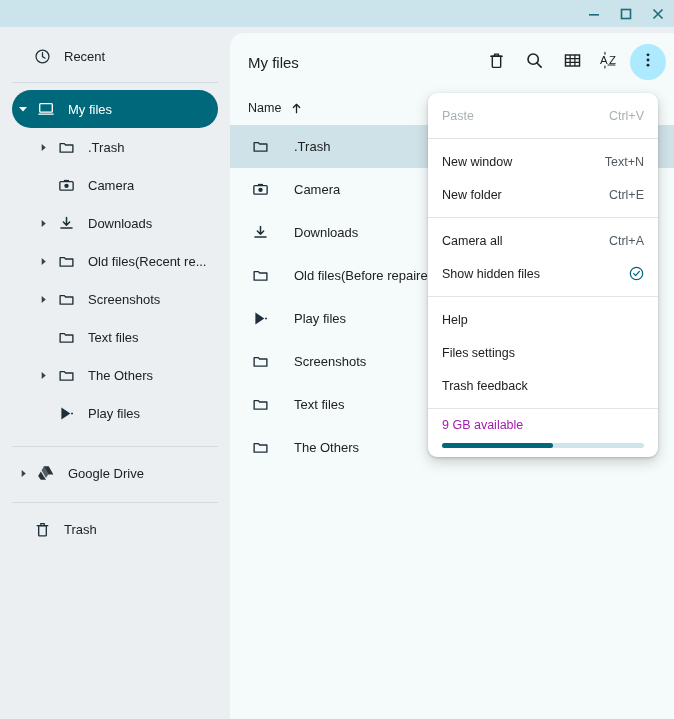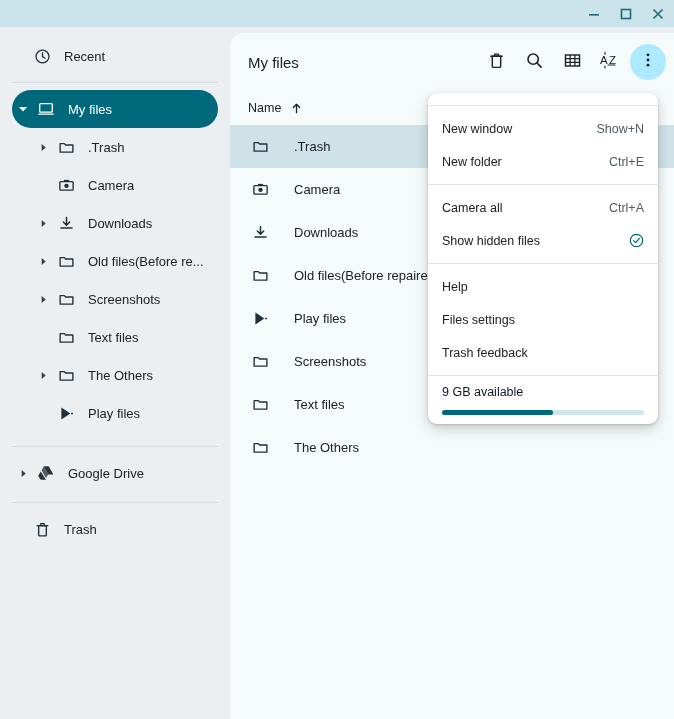--- a/index.html
+++ b/index.html
@@ -134,21 +134,21 @@
     font-size: 12.5px; color: #202124;
   }
   .mi .mlabel { flex: 1; }
   .mi .maccel { color: #4f5b62; font-size: 12.5px; }
   .mi.disabled .mlabel, .mi.disabled .maccel { color: #a8b0b4; }
   .mi .mcheck { display: flex; align-items: center; color: #00687b; }
   .mi .mchev { display: flex; align-items: center; color: #202124; }
   .m-div { height: 1px; background: #e0e4e6; margin: 6px 0; }
   .storage-label {
     padding: 3px 14px 0 14px;
-    font-size: 12.5px; color: #0f172a;
+    font-size: 12.5px; color: #a21caf;
   }
   .pbar-wrap {
     margin: 11px 14px 2px 14px;
     height: 5px; border-radius: 3px;
     background: #d0e5ea;
   }
   .pbar {
     height: 5px; border-radius: 3px;
     background: #00687b;
   }
@@ -255,21 +255,21 @@
       <span class="twisty">
         <svg width="9" height="9" viewBox="0 0 10 10">
             <path d="M3 1 L7.5 5 L3 9 Z" fill="#3c4043"></path>
           </svg>
       </span>
       <span class="ico">
         <svg width="17" height="17" viewBox="0 0 20 20">
             <path d="M2.5 5.5 h5 l1.4 1.6 h8.6 v8.4 h-15 Z" fill="none" stroke="currentColor" stroke-width="1.6" stroke-linejoin="round"></path>
           </svg>
       </span>
-      <span class="lbl">Old files(Before re...</span>
+      <span class="lbl">Old files(Recent re...</span>
     </div>
 
     <div class="nav-row lvl1">
       <span class="twisty">
         <svg width="9" height="9" viewBox="0 0 10 10">
             <path d="M3 1 L7.5 5 L3 9 Z" fill="#3c4043"></path>
           </svg>
       </span>
       <span class="ico">
         <svg width="17" height="17" viewBox="0 0 20 20">
@@ -480,26 +480,30 @@
         <svg width="17" height="17" viewBox="0 0 20 20">
             <path d="M2.5 5.5 h5 l1.4 1.6 h8.6 v8.4 h-15 Z" fill="none" stroke="currentColor" stroke-width="1.6" stroke-linejoin="round"></path>
           </svg>
       </span>
       <span class="fname">The Others</span>
     </div>
   </div>
 
   <div class="menu">
 
+    <div class="mi disabled">
+      <span class="mlabel">Paste</span>
+      <span class="maccel">Ctrl+V</span>
+    </div>
 
     <div class="m-div"></div>
 
     <div class="mi">
       <span class="mlabel">New window</span>
-      <span class="maccel">Show+N</span>
+      <span class="maccel">Text+N</span>
     </div>
 
     <div class="mi">
       <span class="mlabel">New folder</span>
       <span class="maccel">Ctrl+E</span>
     </div>
 
     <div class="m-div"></div>
 
     <div class="mi">

